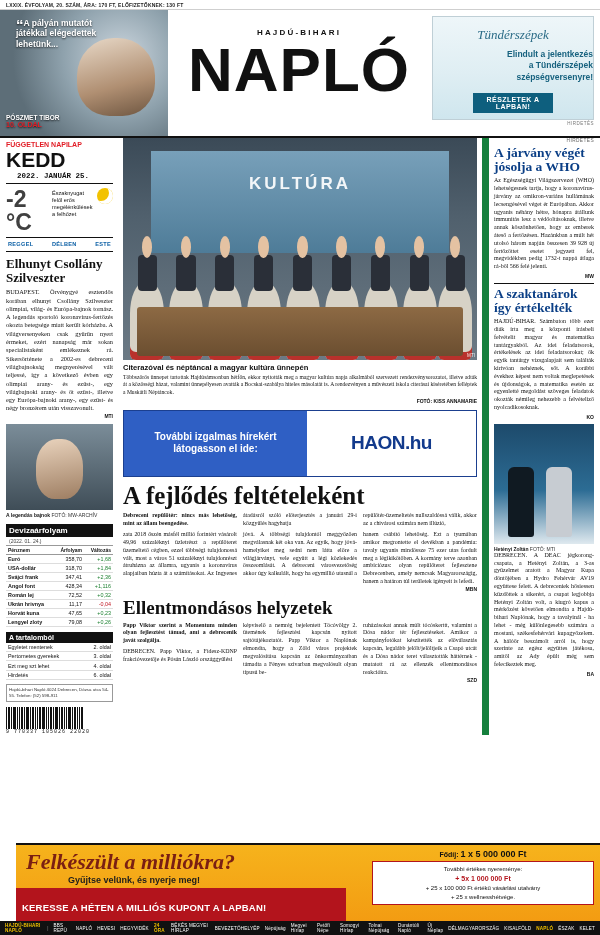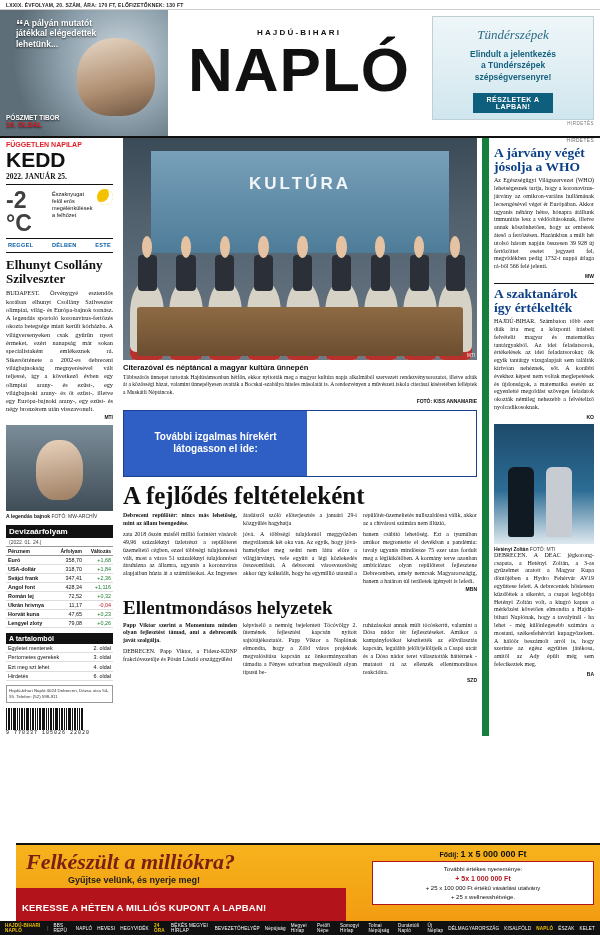--- a/index.html
+++ b/index.html
@@ -130,20 +130,21 @@
     font-size: 13px;
     color: #2a6b86;
   }
   .ad-box .ad-line {
     font-family: "Liberation Sans", sans-serif;
     font-size: 8.5px;
     font-weight: bold;
     color: #17627f;
     line-height: 1.35;
     margin-top: 6px;
+    text-align: right;
   }
   .ad-box .ad-btn {
     position: absolute;
     left: 50%;
     transform: translateX(-50%);
     bottom: 6px;
     background: #0e5f7e;
     color: #fff;
     font-family: "Liberation Sans", sans-serif;
     font-size: 7px;
@@ -180,24 +181,24 @@
     padding-top: 3px;
   }
   .dayname {
     font-family: "Liberation Sans", sans-serif;
     font-size: 21px;
     font-weight: bold;
     line-height: 1;
     margin-top: 1px;
   }
   .datetext {
-    font-family: Liberation Serif, serif;
+    font-family: Liberation Mono, monospace;
     font-size: 7.5px;
     font-weight: bold;
-    margin: 2px 0 3px;
+    margin: 2px 11px 3px;
   }
   .weather {
     display: flex;
     align-items: flex-start;
     border-top: 1px solid #111;
     border-bottom: 1px solid #111;
     padding: 4px 0 3px;
   }
   .temp {
     font-family: Liberation Sans, sans-serif;
@@ -876,20 +877,21 @@
 
     <div class="mid-cap-head">Citerazóval és néptáncal a magyar kultúra ünnepén</div>
     <div class="mid-cap">Többszörös ünnepet tartottak Hajdúsámsonban hétfőn, ekkor nyitották meg a magyar kultúra napja alkalmából szervezett rendezvénysorozatot, illetve adták át a közösségi házat, valamint ünnepélyesen avatták a Bocskai-szabálya hiteles másolatát is. A rendezvényen a művészeti iskola citerásai kíséretében felléptek a Muskátli Néptáncok.</div>
     <div class="mid-credit">FOTÓ: KISS ANNAMARIE</div>
 
     <div class="promo-strip">
       <div class="l">
         <div>További izgalmas hírekért</div>
         <div>látogasson el ide:</div>
       </div>
+      <div class="r">HAON.hu</div>
     </div>
 
     <div class="big-head">A fejlődés feltételeként</div>
     <div class="cols3">
       <p class="lead-bold">Debreceni repülőtér: nincs más lehetőség, mint az állam beengedése.</p>
       <p>zata 2018 őszén másfél millió forintért vásárolt 49,96 százaléknyi üzletrészt a repülőteret üzemeltető cégben, ezzel többségi tulajdonossá vált, most a város 51 százaléknyi tulajdonrészt átruházna az államra, ugyanis a koronavírus alapjaiban húzta át a számításokat. Az Ingyenes átadásról szóló előterjesztés a januári 29-i közgyűlés hagyhatja</p>
       <p>jóvá. A többségi tulajdontól meggyőzően megválasnak két oka van. Az egyik, hogy jóvá-hamelyiket meg sedni nem látta előre a világjárványt, vele együtt a légi közlekedés összeomlását. A debreceni városvezetőség akkor úgy kalkulált, hogy ha egymillió utasnál a repülőtér-üzemeltetés nullszaldóssá válik, akkor az a chivárosi számára nem illúzió,</p>
       <p>hanem csábító lehetőség. Ezt a tyumában amikor megrontette el devékban a pandémia: tavaly ugyanis mindössze 75 ezer utas fordult meg a légikikötőben. A kormány terve azonban ambíciózus: olyan repülőteret fejlesztene Debrecenben, amely nemcsak Magyarországig, hanem a határon túl területek igényeit is lefedi.</p>
     </div>
     <div class="byline">MBN</div>

